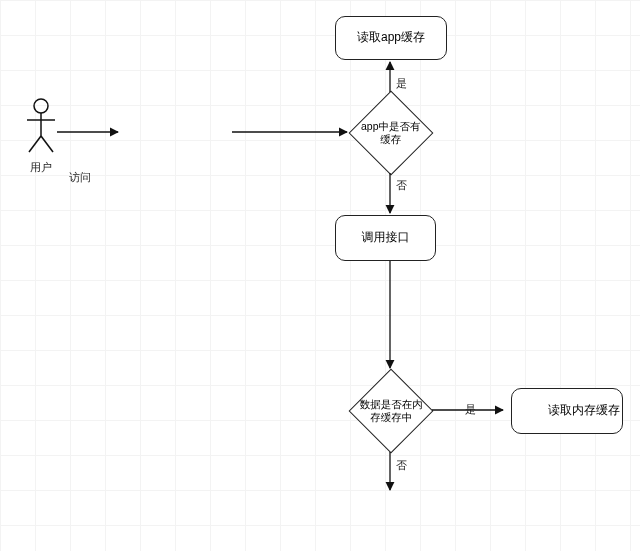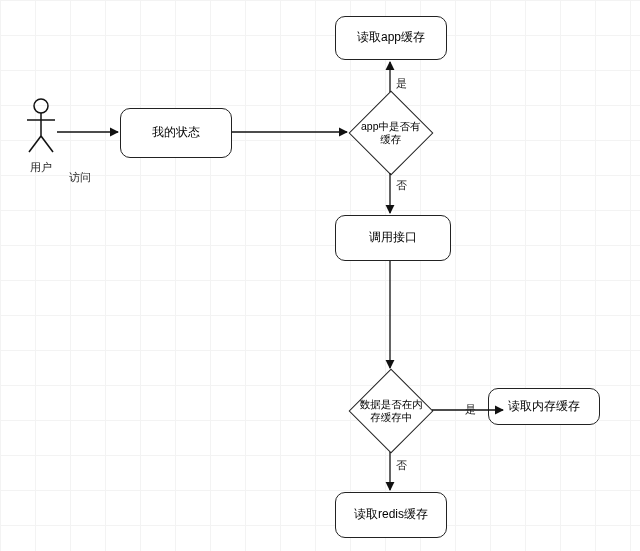--- a/index.html
+++ b/index.html
@@ -20,39 +20,33 @@
 
   <svg class="actor" style="left:24px;top:98px;" width="34" height="58">
     <circle cx="17" cy="8" r="7" stroke="#111" stroke-width="1.5" fill="none"></circle>
     <line x1="17" y1="15" x2="17" y2="38" stroke="#111" stroke-width="1.5"></line>
     <line x1="3" y1="22" x2="31" y2="22" stroke="#111" stroke-width="1.5"></line>
     <line x1="17" y1="38" x2="5" y2="54" stroke="#111" stroke-width="1.5"></line>
     <line x1="17" y1="38" x2="29" y2="54" stroke="#111" stroke-width="1.5"></line>
   </svg>
   <div class="lbl" style="left:30px;top:160px;text-align:right;">用户</div>
 
-  <div class="box" style="left:120px;top:108px;width:112px;height:50px;">
-      <span>我的状态</span>
-    </div>
 
   <div class="box" style="left:335px;top:16px;width:112px;height:44px;">
       <span>读取app缓存</span>
     </div>
 
-  <div class="box" style="left:335px;top:215px;width:116px;height:46px;">
+  <div class="box" style="left:335px;top:215px;width:101px;height:46px;">
       <span>调用接口</span>
     </div>
 
-  <div class="box" style="left:488px;top:388px;width:112px;height:37px;">
+  <div class="box" style="left:511px;top:388px;width:112px;height:46px;justify-content:flex-end;">
       <span>读取内存缓存</span>
     </div>
 
-  <div class="box" style="left:335px;top:492px;width:112px;height:46px;">
-      <span>读取redis缓存</span>
-    </div>
 
   <div class="diamond" style="left:361px;top:103px;width:58px;height:58px;">
     <span style="white-space:pre;">app中是否有
 缓存</span>
   </div>
   <div class="diamond" style="left:361px;top:381px;width:58px;height:58px;">
     <span style="white-space:pre;">数据是否在内
 存缓存中</span>
   </div>
 

